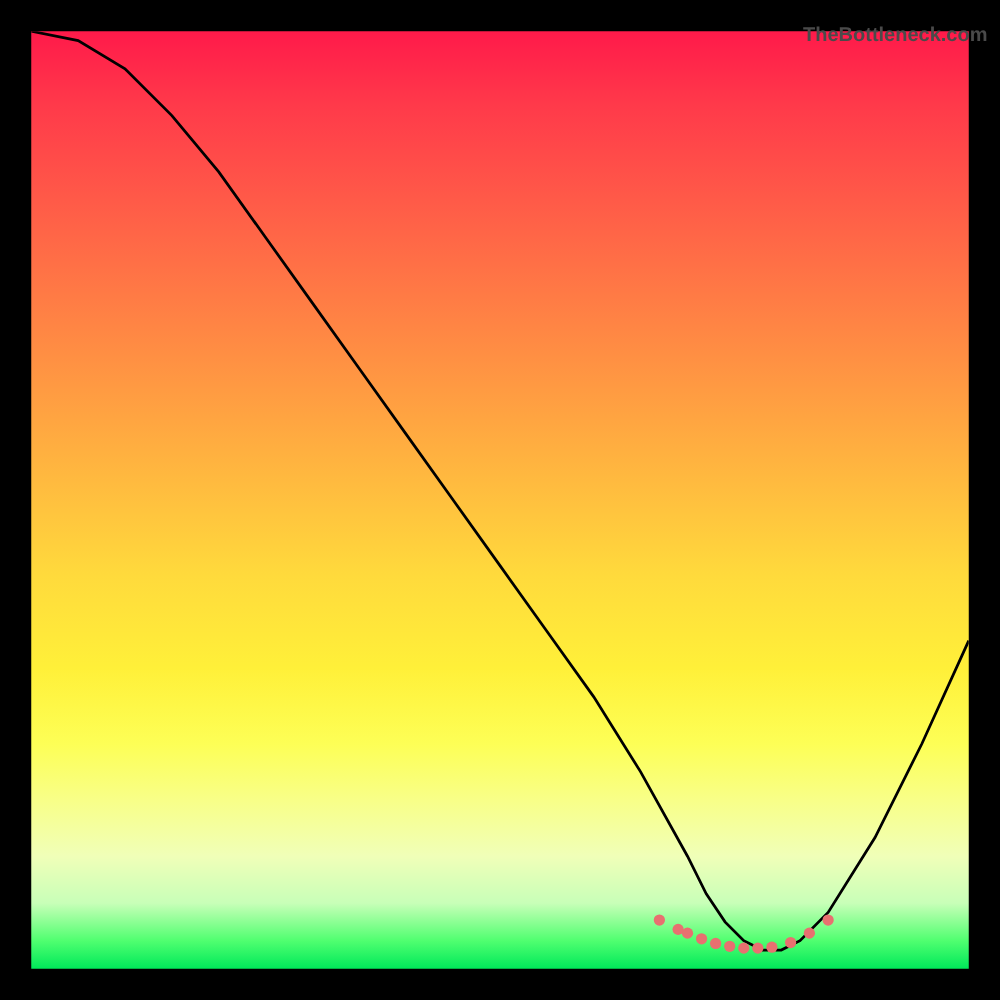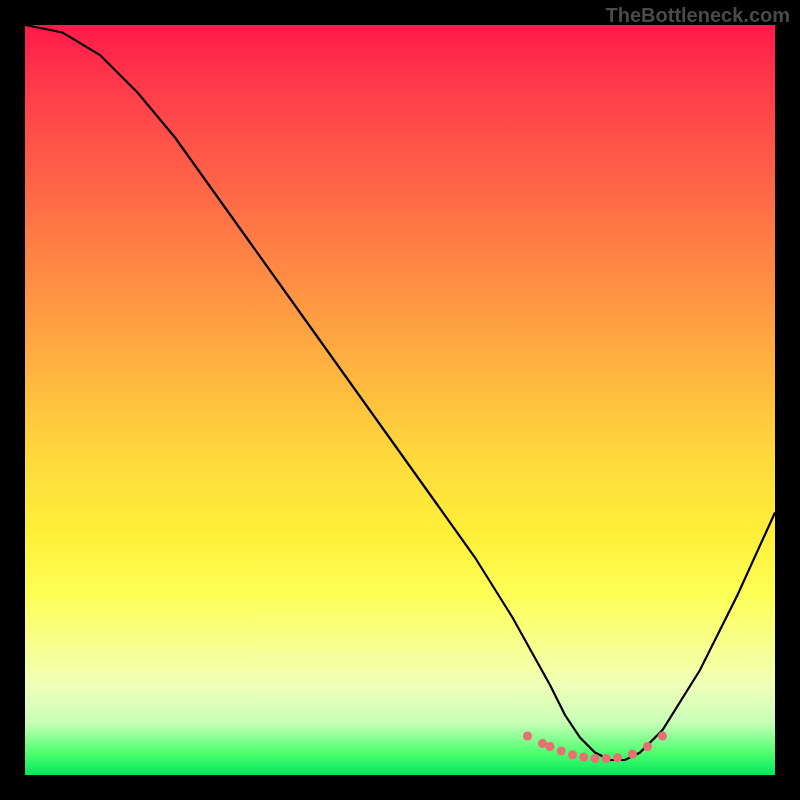--- a/index.html
+++ b/index.html
@@ -6,24 +6,24 @@
   body {
     width: 800px;
     height: 800px;
     background: #000;
     position: relative;
     font-family: Arial, sans-serif;
     overflow: hidden;
   }
   .watermark {
     position: absolute;
-    top: 4px;
+    top: 20px;
     right: 10px;
     color: #4a4a4a;
-    font-size: 20px;
+    font-size: 16px;
     font-weight: bold;
     z-index: 10;
   }
   .plot-area {
     position: absolute;
     top: 25px;
     left: 25px;
     width: 750px;
     height: 750px;
     background: linear-gradient(to bottom,

